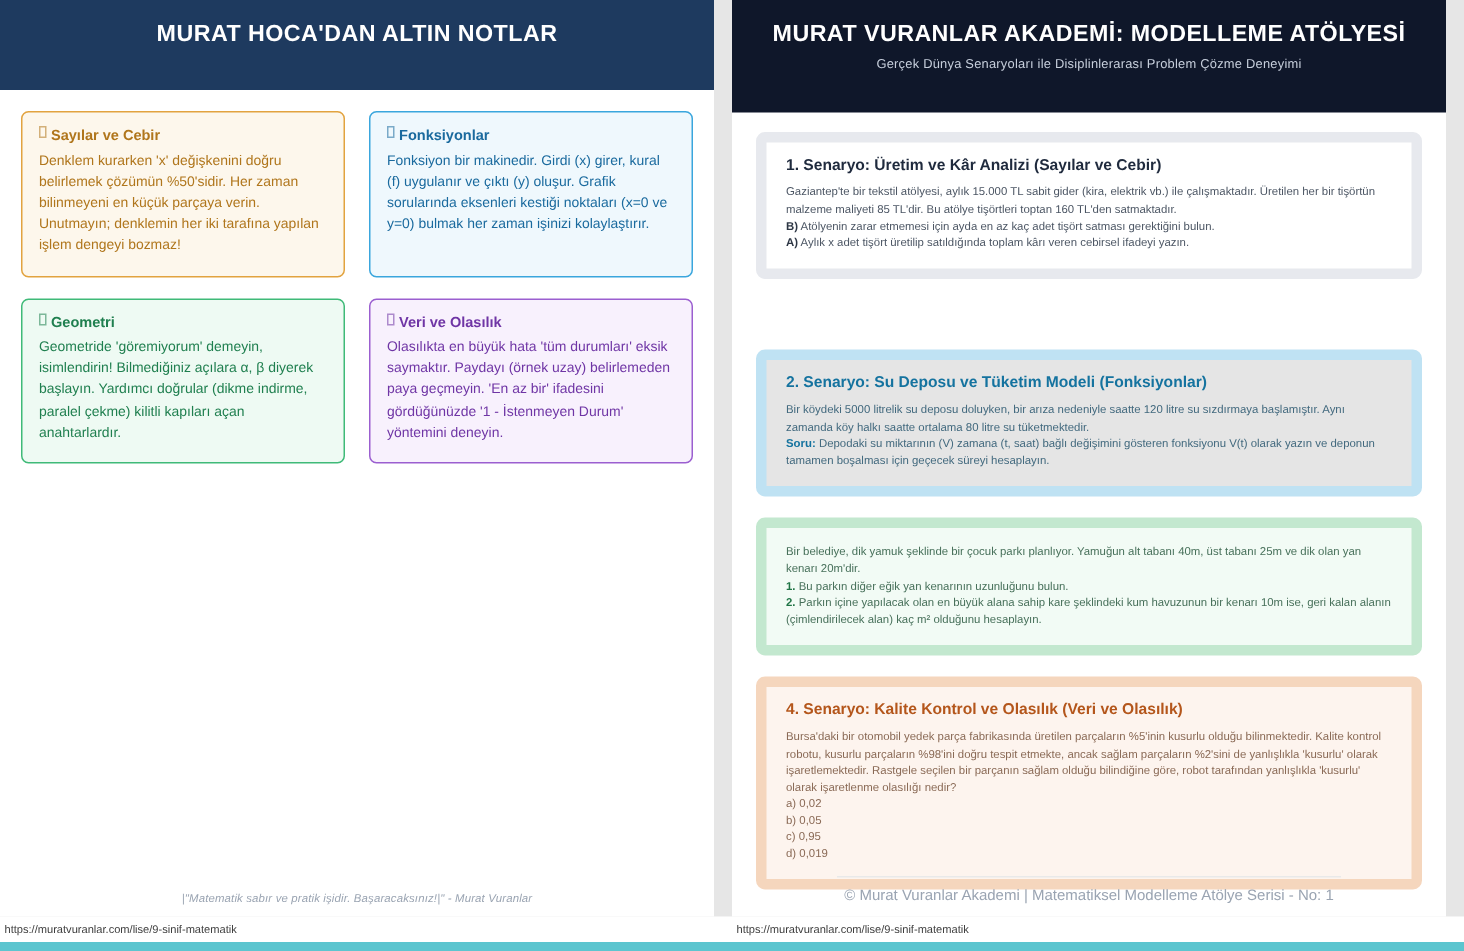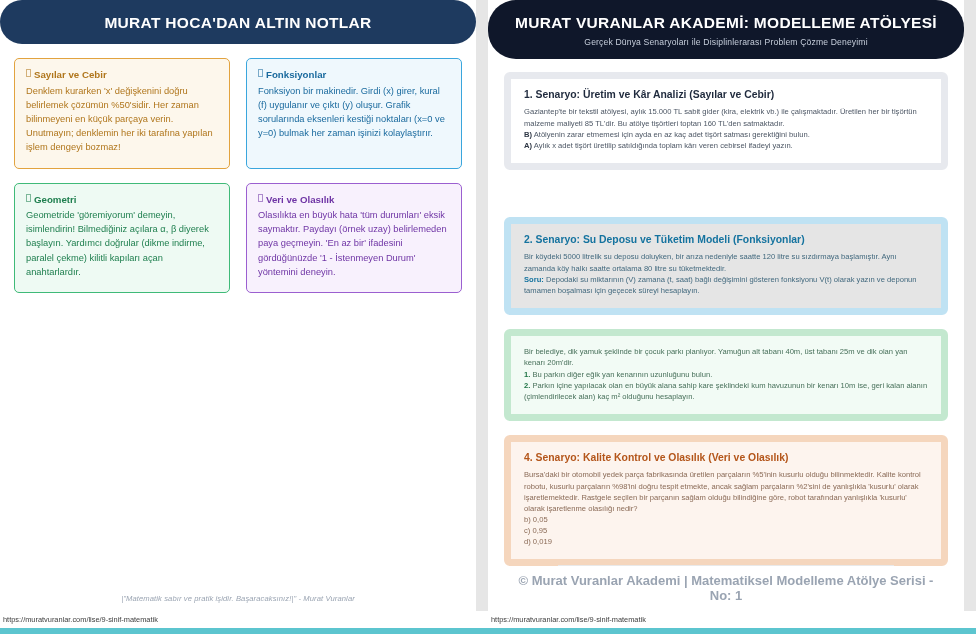--- a/index.html
+++ b/index.html
@@ -28,24 +28,23 @@
     flex-direction: column;
     position: relative;
     min-height: 0;
     overflow: hidden;
   }
   .panel-left { margin-left: 0; }
   .panel-right { margin-left: 0; }
 
   
   .phead {
-    padding: 13px 18px 12px;
+    padding: 13px 18px 28px;
     text-align: center;
     color: #ffffff;
-    border-radius: 28px;
   }
   .phead-left  { background: #1e3a5f; }
   .phead-right { background: #0f172a; }
   .phead h1 {
     font-size: 15.5px;
     font-weight: bold;
     letter-spacing: .3px;
     line-height: 1.25;
   }
   .phead .sub {
@@ -153,23 +152,22 @@
 
   .right-footer {
     padding: 0 18px 8px;
     text-align: center;
   }
   .right-footer .rule {
     border-top: 1px solid #e9e9e9;
     margin: 0 52px 7px;
   }
   .right-footer .copy {
-    font-size: 13px;
+    font-size: 10px;
     color: #9aa4b2;
-    font-weight: bold;
   }
 
   
   .urlbar {
     height: 17px;
     background: #ffffff;
     display: flex;
     align-items: center;
     position: relative;
   }
@@ -261,20 +259,21 @@
         <div class="scen scen-3">
           <p>Bir belediye, dik yamuk şeklinde bir çocuk parkı planlıyor. Yamuğun alt tabanı 40m, üst tabanı 25m ve dik olan yan kenarı 20m'dir.</p>
           <p><b>1.</b> <span>Bu parkın diğer eğik yan kenarının uzunluğunu bulun.</span></p>
           <p><b>2.</b> <span>Parkın içine yapılacak olan en büyük alana sahip kare şeklindeki kum havuzunun bir kenarı 10m ise, geri kalan alanın (çimlendirilecek alan) kaç m² olduğunu hesaplayın.</span></p>
         </div>
 
         <div class="scen scen-4">
           <h3>4. Senaryo: Kalite Kontrol ve Olasılık (Veri ve Olasılık)</h3>
           <p>Bursa'daki bir otomobil yedek parça fabrikasında üretilen parçaların %5'inin kusurlu olduğu bilinmektedir. Kalite kontrol robotu, kusurlu parçaların %98'ini doğru tespit etmekte, ancak sağlam parçaların %2'sini de yanlışlıkla 'kusurlu' olarak işaretlemektedir. Rastgele seçilen bir parçanın sağlam olduğu bilindiğine göre, robot tarafından yanlışlıkla 'kusurlu' olarak işaretlenme olasılığı nedir?</p>
           <div class="opts">
+            <div>a) 0,02</div>
             <div>b) 0,05</div>
             <div>c) 0,95</div>
             <div>d) 0,019</div>
           </div>
         </div>
 
       </div>
 
       <div class="right-footer">
         <div class="rule"></div>

